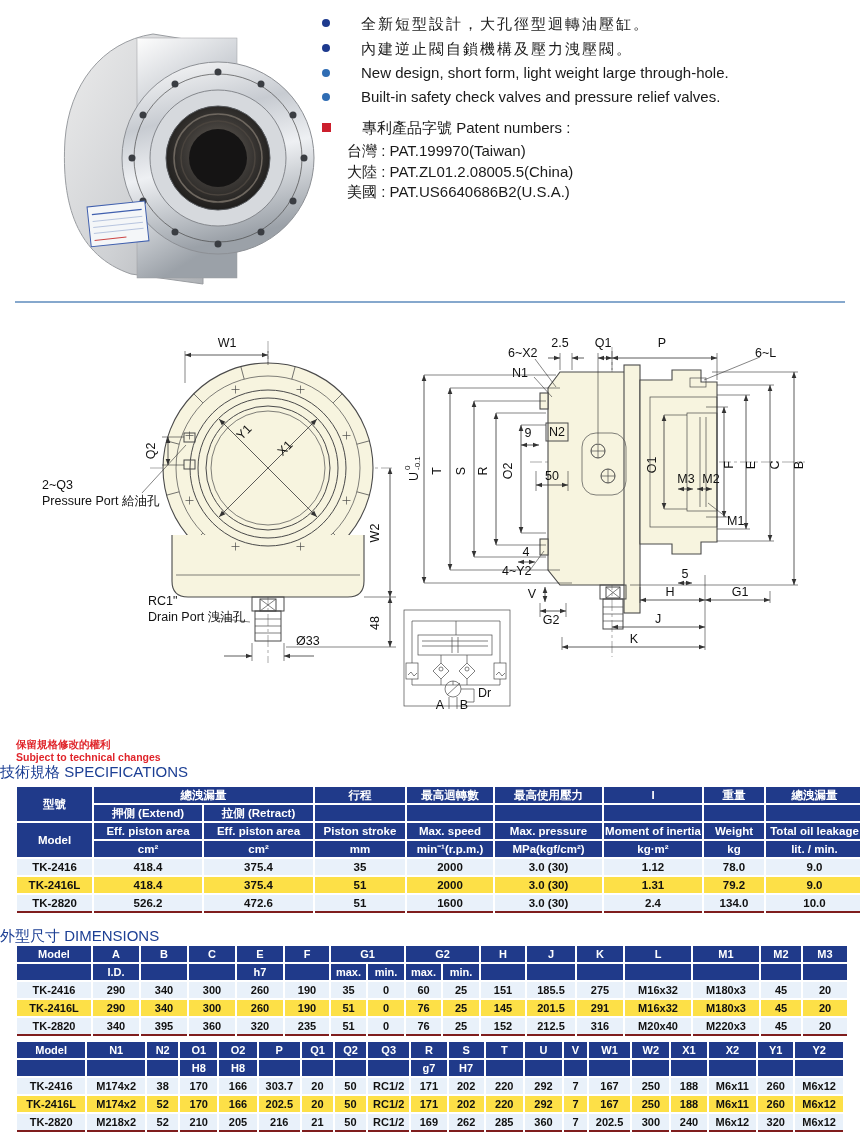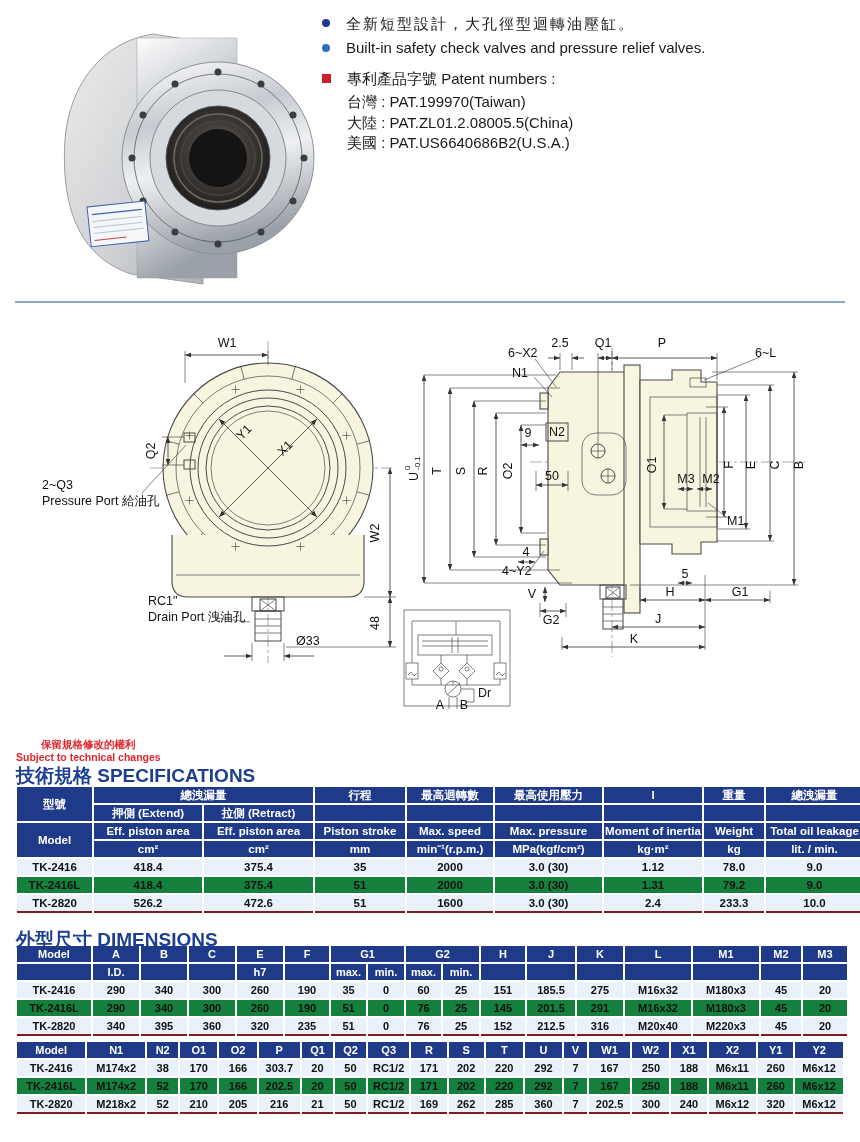--- a/index.html
+++ b/index.html
@@ -4,42 +4,42 @@
 <style>
   html,body{margin:0;padding:0;background:#fff;}
   #page{position:relative;width:860px;height:1142px;background:#fff;overflow:hidden;
         font-family:"Liberation Sans",sans-serif;color:#1a1a1a;}
   
   #intro{position:absolute;left:318px;top:12px;width:535px;}
   .brow{display:flex;align-items:flex-start;margin-bottom:2px;}
   .dot{width:8px;height:8px;border-radius:50%;margin:7px 16px 0 4px;flex:0 0 8px;}
   .dot.zh{background:#1d3a8e;}
   .dot.en{background:#2f6db4;}
-  .btxt{font-size:15px;line-height:22px;}
+  .btxt{font-size:15px;line-height:22px;margin-left:15px;}
   .btxt.zh{letter-spacing:2px;line-height:23px;}
   #patent{margin-top:9px;}
   .sq{width:9px;height:9px;background:#cc1f2d;margin:6px 16px 0 4px;flex:0 0 9px;}
   .pline{font-size:15px;line-height:20.5px;margin-left:29px;}
   
   #divider{position:absolute;left:15px;top:301px;width:830px;height:0;
            border-top:2px solid #86a8cd;}
   
   #notice{position:absolute;left:16px;top:738px;font-size:10.5px;font-weight:bold;
-          color:#e0252b;line-height:13px;text-align:center;}
-  .sect{position:absolute;left:16px;font-size:19px;font-weight:bold;color:#1c3f94;}
+          color:#e0252b;line-height:13px;}
+  .sect{position:absolute;left:0;font-size:15px;font-weight:normal;color:#1c3f94;}
   #sect-spec{top:763px;}
   #sect-dim{top:927px;text-align:right;}
   
   table{border-collapse:separate;border-spacing:2px;table-layout:fixed;}
   th{background:#203a8a;color:#fff;font-weight:bold;font-size:11.5px;
      padding:1px 1px;text-align:center;line-height:14px;}
   td{font-size:11.5px;font-weight:bold;text-align:center;padding:1px 1px;
      line-height:14px;color:#111;}
   tr.r0 td{background:#e9f1fa;}
-  tr.r1 td{background:#15803d;}
+  tr.r1 td{background:#fde047;}
   tbody tr:last-child td{border-bottom:2px solid #7f1d1d;}
   #spec-table{position:absolute;left:15px;top:785px;width:830px;}
   #dim-table1{position:absolute;left:15px;top:944px;width:830px;}
   #dim-table1 th,#dim-table1 td{font-size:11px;}
   #dim-table2{position:absolute;left:15px;top:1040px;width:830px;}
   #dim-table2 th,#dim-table2 td{font-size:11px;padding:1px 0;}
   
   #drawings{position:absolute;left:0;top:325px;}
   .body{fill:#f7f4df;stroke:#4a4a4a;stroke-width:1.1;}
   .ln{fill:none;stroke:#4a4a4a;stroke-width:1;}
@@ -107,20 +107,28 @@
       <line x1="68" y1="226" x2="100" y2="226" stroke="#c44" stroke-width="1"></line>
     </g>
   </svg>
 
   <div id="intro">
     <div class="brow">
       <span class="dot zh"></span>
       <span class="btxt zh">全新短型設計，大孔徑型迴轉油壓缸。</span>
     </div>
     <div class="brow">
+      <span class="dot zh"></span>
+      <span class="btxt zh">內建逆止閥自鎖機構及壓力洩壓閥。</span>
+    </div>
+    <div class="brow">
+      <span class="dot en"></span>
+      <span class="btxt">New design, short form, light weight large through-hole.</span>
+    </div>
+    <div class="brow">
       <span class="dot en"></span>
       <span class="btxt">Built-in safety check valves and pressure relief valves.</span>
     </div>
     <div id="patent">
       <div class="brow">
         <span class="sq"></span>
         <span class="btxt">專利產品字號  Patent numbers :</span>
       </div>
       <div class="pline">台灣 : PAT.199970(Taiwan)</div>
       <div class="pline">大陸 : PAT.ZL01.2.08005.5(China)</div>
@@ -417,21 +425,21 @@
           <td>9.0</td>
       </tr>
       <tr class="r0">
         <td>TK-2820</td>
           <td>526.2</td>
           <td>472.6</td>
           <td>51</td>
           <td>1600</td>
           <td>3.0 (30)</td>
           <td>2.4</td>
-          <td>233.3</td>
+          <td>134.0</td>
           <td>10.0</td>
       </tr>
     </tbody>
   </table>
 
   <div class="sect" id="sect-dim">外型尺寸 DIMENSIONS</div>
 
   <table id="dim-table1">
     <colgroup>
         <col style="width:74px">
@@ -590,20 +598,42 @@
         <th>T</th>
         <th>U</th>
         <th>V</th>
         <th>W1</th>
         <th>W2</th>
         <th>X1</th>
         <th>X2</th>
         <th>Y1</th>
         <th>Y2</th>
       </tr>
+      <tr>
+        <th></th>
+        <th></th>
+        <th></th>
+        <th>H8</th>
+        <th>H8</th>
+        <th></th>
+        <th></th>
+        <th></th>
+        <th></th>
+        <th>g7</th>
+        <th>H7</th>
+        <th></th>
+        <th></th>
+        <th></th>
+        <th></th>
+        <th></th>
+        <th></th>
+        <th></th>
+        <th></th>
+        <th></th>
+      </tr>
     </thead>
     <tbody>
       <tr class="r0">
         <td>TK-2416</td>
           <td>M174x2</td>
           <td>38</td>
           <td>170</td>
           <td>166</td>
           <td>303.7</td>
           <td>20</td>

